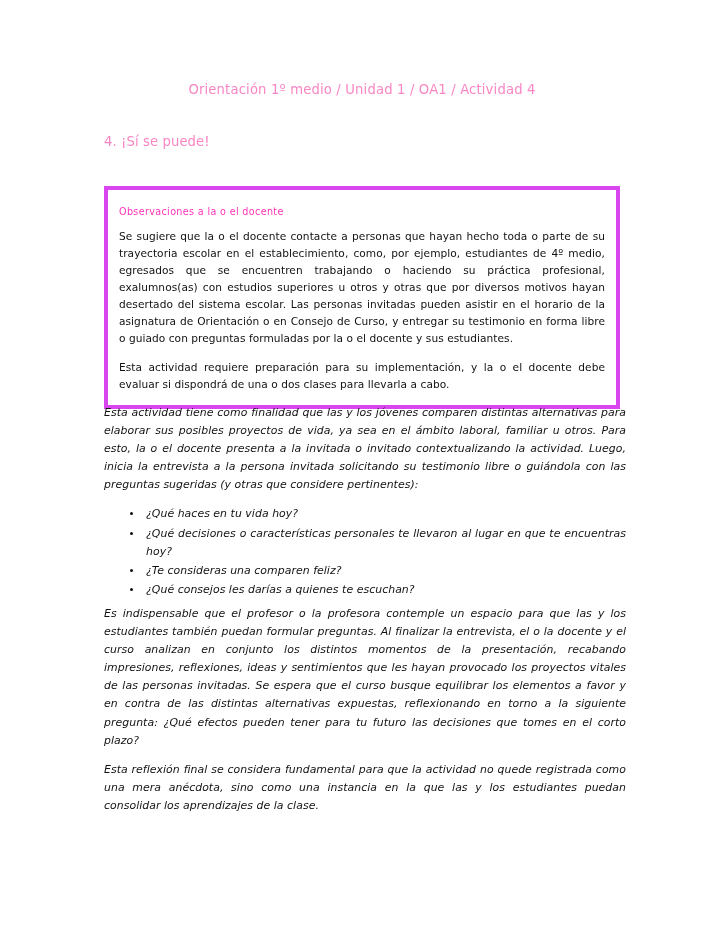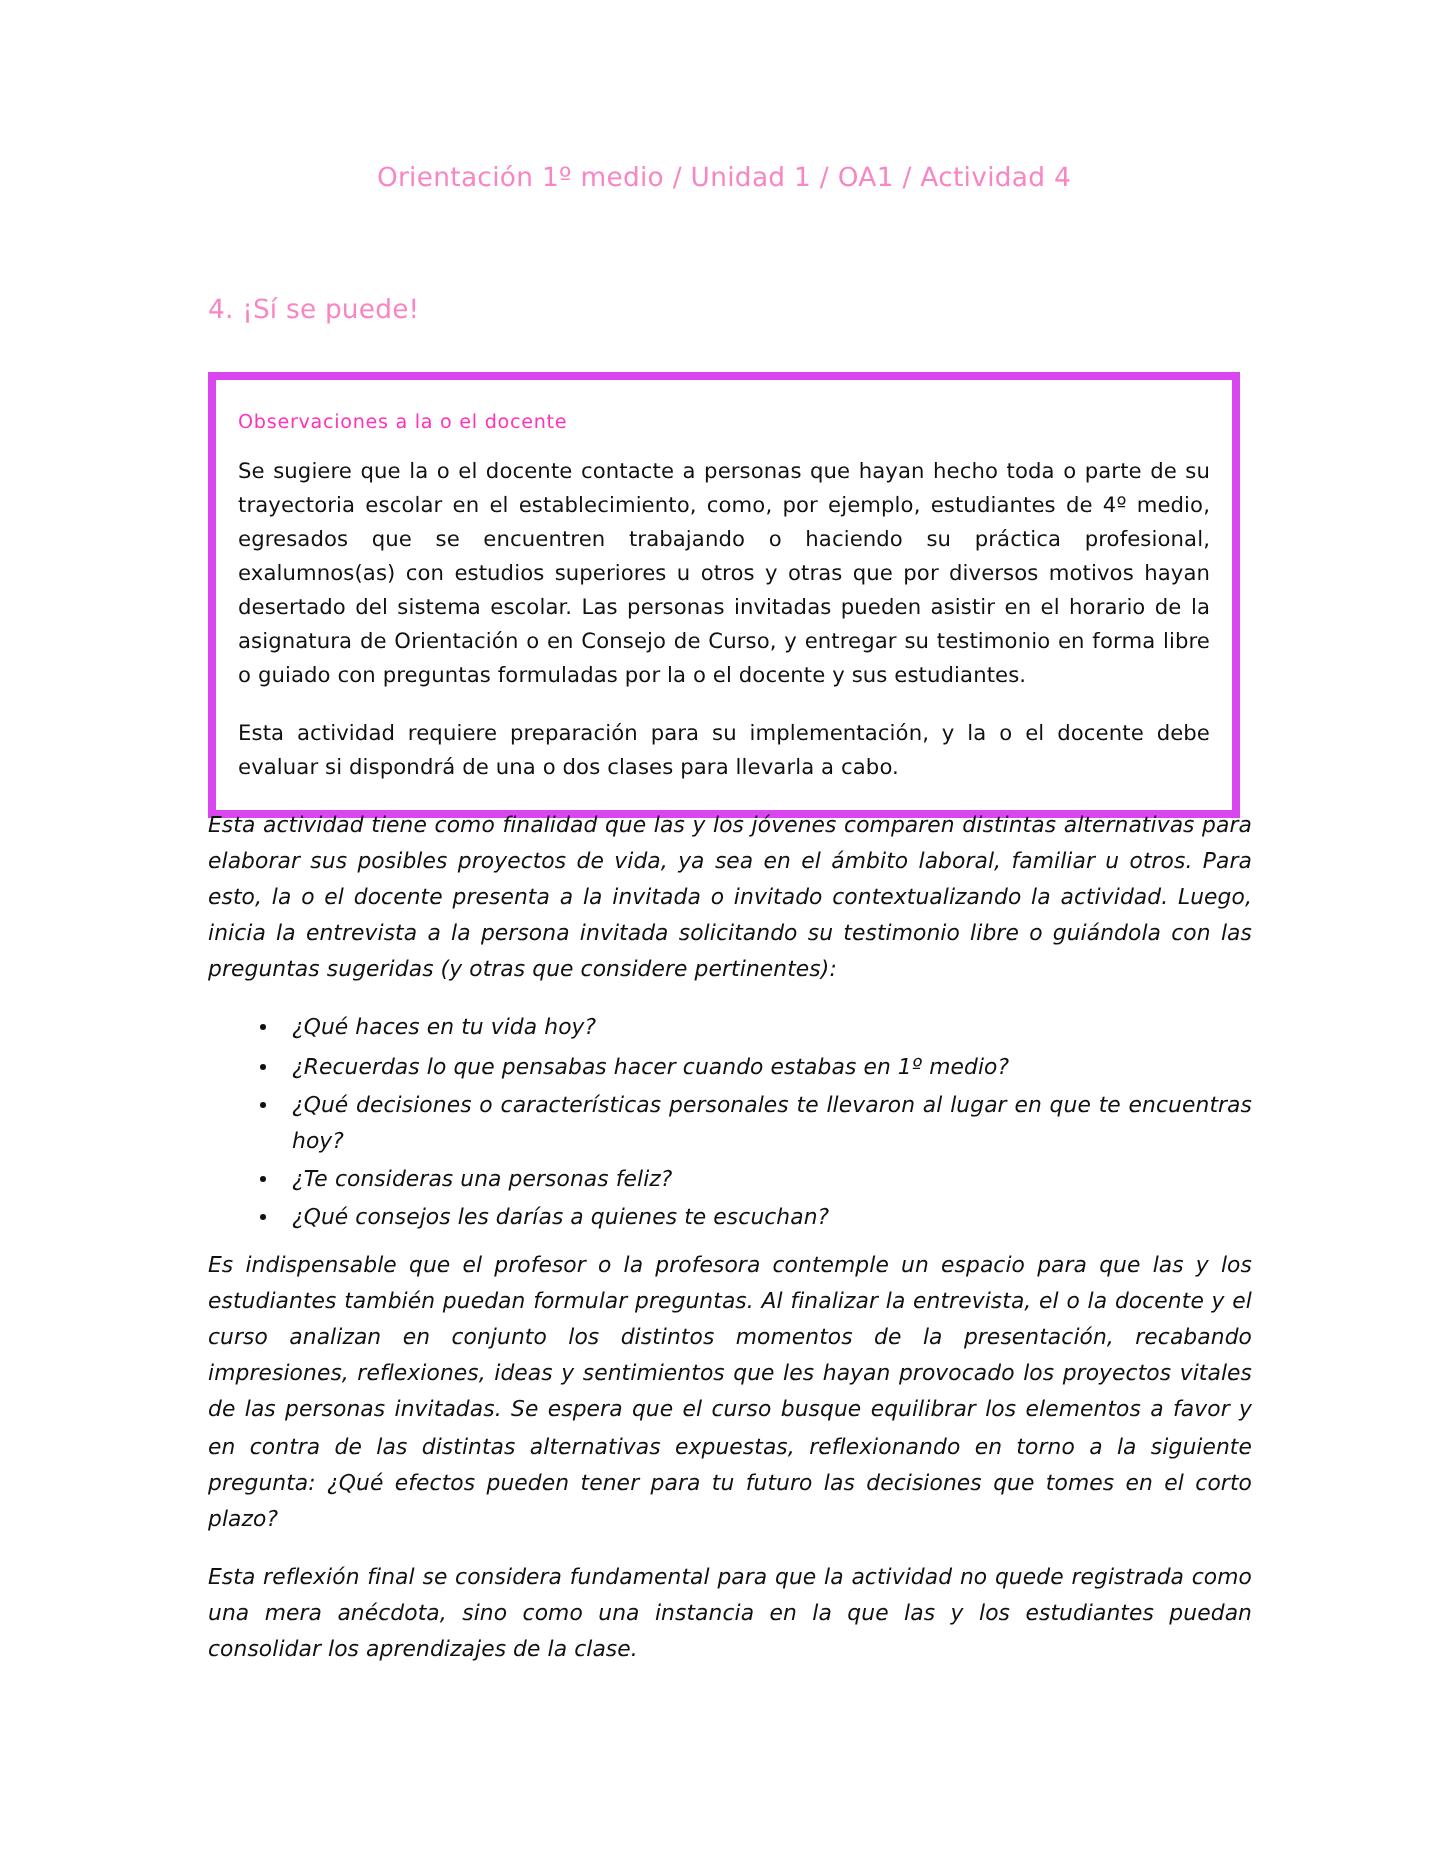--- a/index.html
+++ b/index.html
@@ -47,21 +47,21 @@
     line-height: 1.25;
     white-space: nowrap;
   }
 
   
   .activity-heading {
     margin: 0;
     padding: 0;
     position: absolute;
     left: 0;
-    top: 148px;
+    top: 134px;
     font-size: 13.2px;
     font-weight: normal;
     color: #f986c4;
     line-height: 1.25;
     letter-spacing: 0.1px;
   }
 
   
   .obs-box {
     position: absolute;
@@ -162,23 +162,22 @@
       <p class="obs-para">Se sugiere que la o el docente contacte a personas que hayan hecho toda o parte de su trayectoria escolar en el establecimiento, como, por ejemplo, estudiantes de 4º medio, egresados que se encuentren trabajando o haciendo su práctica profesional, exalumnos(as) con estudios superiores u otros y otras que por diversos motivos hayan desertado del sistema escolar. Las personas invitadas pueden asistir en el horario de la asignatura de Orientación o en Consejo de Curso, y entregar su testimonio en forma libre o guiado con preguntas formuladas por la o el docente y sus estudiantes.</p>
       <p class="obs-para">Esta actividad requiere preparación para su implementación, y la o el docente debe evaluar si dispondrá de una o dos clases para llevarla a cabo.</p>
     </section>
 
     <div class="body-block">
 
       <p class="body-para">Esta actividad tiene como finalidad que las y los jóvenes comparen distintas alternativas para elaborar sus posibles proyectos de vida, ya sea en el ámbito laboral, familiar u otros. Para esto, la o el docente presenta a la invitada o invitado contextualizando la actividad. Luego, inicia la entrevista a la persona invitada solicitando su testimonio libre o guiándola con las preguntas sugeridas (y otras que considere pertinentes):</p>
 
       <ul class="q-list">
         <li>¿Qué haces en tu vida hoy?</li>
-        <li>¿Recuerdas lo que pensabas hacer cuando estabas en 1º medio?</li>
         <li>¿Qué decisiones o características personales te llevaron al lugar en que te encuentras hoy?</li>
-        <li>¿Te consideras una personas feliz?</li>
+        <li>¿Te consideras una comparen feliz?</li>
         <li>¿Qué consejos les darías a quienes te escuchan?</li>
       </ul>
 
       <p class="body-para">Es indispensable que el profesor o la profesora contemple un espacio para que las y los estudiantes también puedan formular preguntas. Al finalizar la entrevista, el o la docente y el curso analizan en conjunto los distintos momentos de la presentación, recabando impresiones, reflexiones, ideas y sentimientos que les hayan provocado los proyectos vitales de las personas invitadas. Se espera que el curso busque equilibrar los elementos a favor y en contra de las distintas alternativas expuestas, reflexionando en torno a la siguiente pregunta: ¿Qué efectos pueden tener para tu futuro las decisiones que tomes en el corto plazo?</p>
 
       <p class="body-para">Esta reflexión final se considera fundamental para que la actividad no quede registrada como una mera anécdota, sino como una instancia en la que las y los estudiantes puedan consolidar los aprendizajes de la clase.</p>
 
     </div>
 
   </div>

